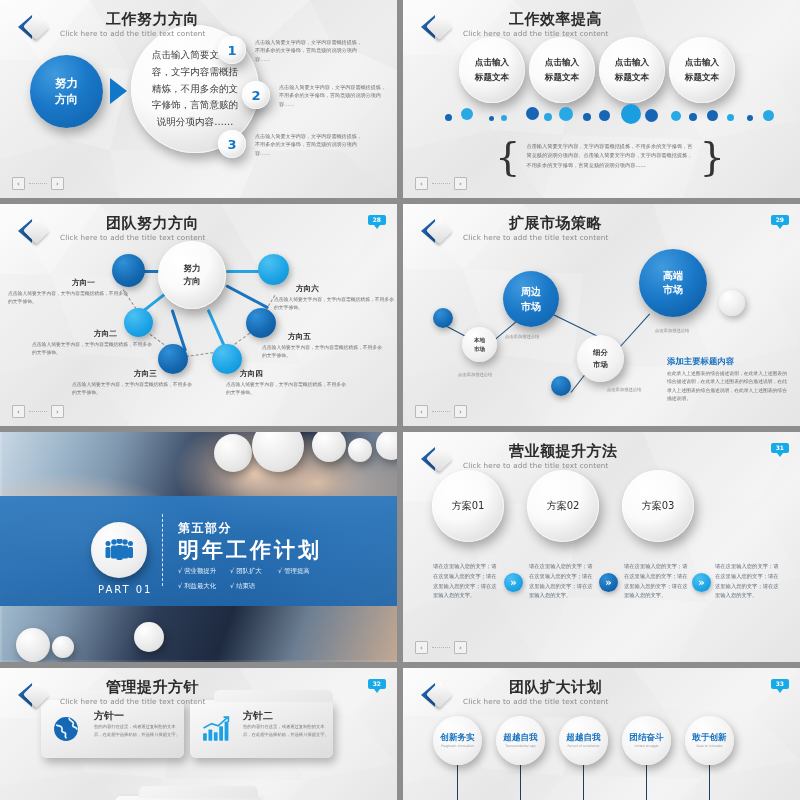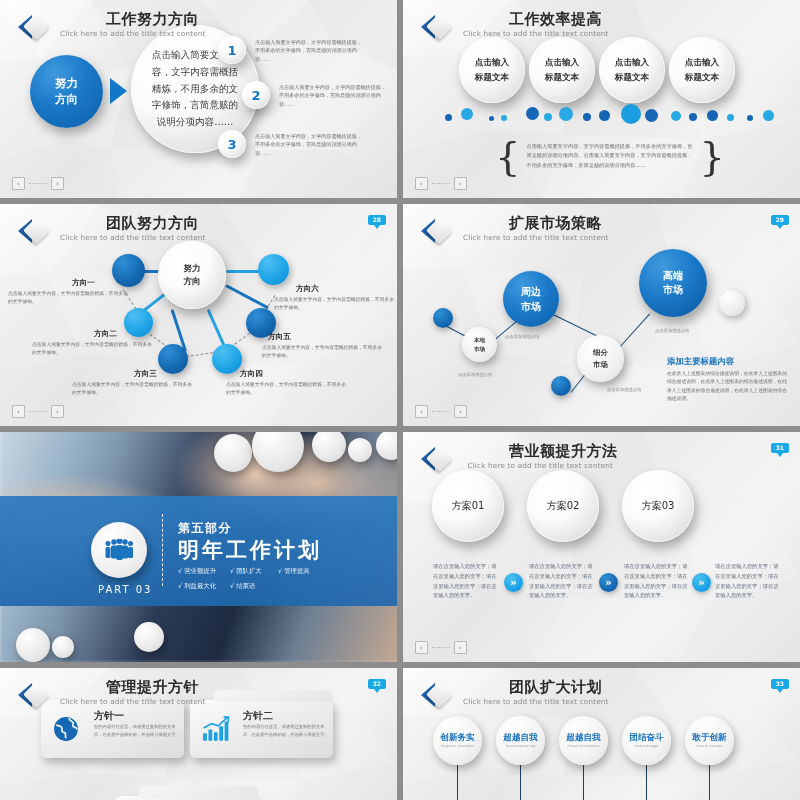--- a/index.html
+++ b/index.html
@@ -34,21 +34,21 @@
   }
   .hdr-ico .dia {
     position:absolute; left:9px; top:5px; width:19px; height:19px;
     background:linear-gradient(140deg,#ffffff,#dcdcdc);
     transform:rotate(45deg);
     box-shadow:1px 2px 3px rgba(0,0,0,.28);
     border-radius:2px;
   }
   .hdr-txt { line-height:1; }
   .hdr-title { font-size:15px; color:#2b2b2b; font-weight:bold; letter-spacing:.5px; white-space:nowrap;margin-left:46px;}
-  .hdr-sub { font-size:7.2px; color:#8a8a8a; margin-top:3px; white-space:nowrap; letter-spacing:.2px;text-align:center;}
+  .hdr-sub { font-size:7.2px; color:#8a8a8a; margin-top:3px; white-space:nowrap; letter-spacing:.2px;}
 
   
   .pbadge {
     position:absolute; right:11px; top:11px; z-index:6;
     background:#18a9e8; color:#fff; font-size:6px; font-weight:bold;
     padding:2px 5px 2px 5px; border-radius:2px; line-height:1;
   }
   .pbadge::after{
     content:""; position:absolute; left:50%; margin-left:-3px; bottom:-4px;
     border-left:3px solid transparent; border-right:3px solid transparent;
@@ -372,21 +372,21 @@
     <div class="s3-node" style="left:258px; top:50px; width:31px;height:31px; background:radial-gradient(circle at 34% 26%,#4dc0f2,#1aa2e5 60%,#0f8ccd);"></div>
 
     <div class="s3-lbl" style="left:72px; top:74px;">方向一</div>
     <div class="s3-txt" style="left:8px; top:86px;">点击输入简要文字内容，文字内容需概括精炼，不用多余的文字修饰。</div>
     <div class="s3-lbl" style="left:94px; top:125px;">方向二</div>
     <div class="s3-txt" style="left:32px; top:137px;">点击输入简要文字内容，文字内容需概括精炼，不用多余的文字修饰。</div>
     <div class="s3-lbl" style="left:134px; top:165px;">方向三</div>
     <div class="s3-txt" style="left:72px; top:177px;">点击输入简要文字内容，文字内容需概括精炼，不用多余的文字修饰。</div>
     <div class="s3-lbl" style="left:240px; top:165px;">方向四</div>
     <div class="s3-txt" style="left:226px; top:177px;">点击输入简要文字内容，文字内容需概括精炼，不用多余的文字修饰。</div>
-    <div class="s3-lbl" style="left:268px; top:128px;">方向五</div>
+    <div class="s3-lbl" style="left:288px; top:128px;">方向五</div>
     <div class="s3-txt" style="left:262px; top:140px;">点击输入简要文字内容，文字内容需概括精炼，不用多余的文字修饰。</div>
     <div class="s3-lbl" style="left:296px; top:80px;">方向六</div>
     <div class="s3-txt" style="left:274px; top:92px;">点击输入简要文字内容，文字内容需概括精炼，不用多余的文字修饰。</div>
 
     <div class="nav">
       <div class="btn">‹</div>
       <div class="dots"></div>
       <div class="btn">›</div>
     </div>
   </div>
@@ -497,21 +497,21 @@
           <circle cx="31" cy="4" r="6"></circle>
             <rect x="24.5" y="12" width="13" height="30" rx="3.5"></rect>
           <circle cx="42" cy="6" r="5.5"></circle>
             <rect x="36" y="13" width="12" height="26" rx="3"></rect>
           <circle cx="53" cy="9" r="5"></circle>
             <rect x="48" y="16" width="10" height="22" rx="3"></rect>
         </g>
       </svg>
     </div>
     <div class="vdash"></div>
-    <div class="part">PART 03</div>
+    <div class="part">PART 01</div>
     <div class="t1">第五部分</div>
     <div class="t2">明年工作计划</div>
 
     <div class="chk" style="left:178px;top:135px;">
       <span>√</span>
       <span>营业额提升</span>
     </div>
     <div class="chk" style="left:230px;top:135px;">
       <span>√</span>
       <span>团队扩大</span>

